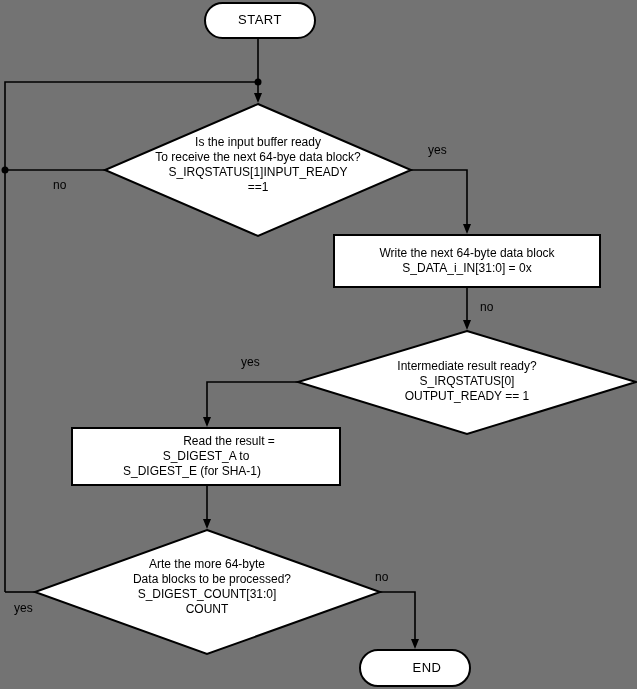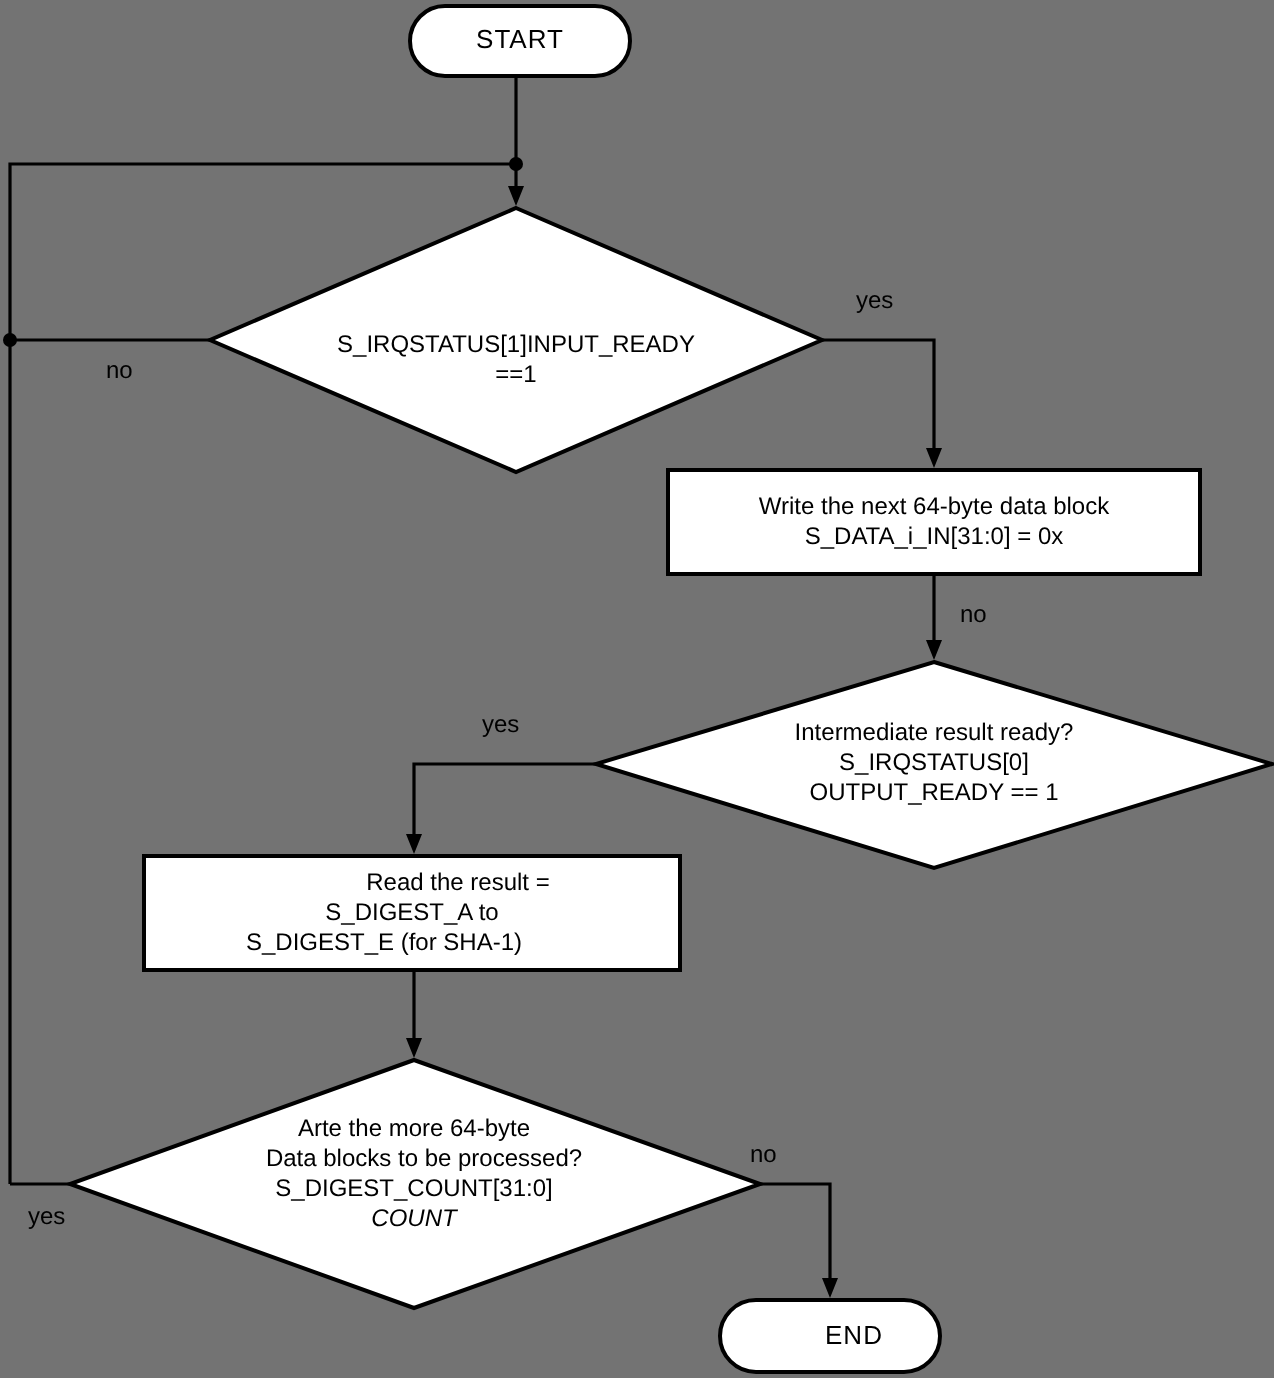--- a/index.html
+++ b/index.html
@@ -94,38 +94,40 @@
 
     <path d="M207,485 L207,524" fill="none" stroke="#000000" stroke-width="1.6" marker-end="url(#arrow)"></path>
 
     <path d="M35,592 L5,592" fill="none" stroke="#000000" stroke-width="1.6"></path>
 
     <path d="M380,592 L415,592 L415,644" fill="none" stroke="#000000" stroke-width="1.6" marker-end="url(#arrow)"></path>
   </svg>
 
   <div class="node-text terminal-text" style="left:205px; top:12px; width:110px;">START</div>
 
+  <div class="node-text" style="left:108px; top:135px; width:300px;">Is the input buffer ready</div>
+  <div class="node-text" style="left:103px; top:150px; width:310px;">To receive the next 64-bye data block?</div>
   <div class="node-text" style="left:108px; top:165px; width:300px;">S_IRQSTATUS[1]INPUT_READY</div>
   <div class="node-text" style="left:108px; top:180px; width:300px;">==1</div>
 
   <div class="node-text" style="left:334px; top:246px; width:266px;">Write the next 64-byte data block</div>
   <div class="node-text" style="left:334px; top:261px; width:266px;">S_DATA_i_IN[31:0] = 0x</div>
 
   <div class="node-text" style="left:337px; top:359px; width:260px;">Intermediate result ready?</div>
   <div class="node-text" style="left:337px; top:374px; width:260px;">S_IRQSTATUS[0]</div>
   <div class="node-text" style="left:337px; top:389px; width:260px;">OUTPUT_READY == 1</div>
 
   <div class="node-text" style="left:72px; top:434px; width:268px;padding-left:23px;">Read the result =</div>
   <div class="node-text" style="left:72px; top:449px; width:268px;">S_DIGEST_A to</div>
   <div class="node-text" style="left:72px; top:464px; width:240px;">S_DIGEST_E (for SHA-1)</div>
 
   <div class="node-text" style="left:57px; top:557px; width:300px;">Arte the more 64-byte</div>
   <div class="node-text" style="left:62px; top:572px; width:300px;">Data blocks to be processed?</div>
   <div class="node-text" style="left:57px; top:587px; width:300px;">S_DIGEST_COUNT[31:0]</div>
-  <div class="node-text" style="left:57px; top:602px; width:300px;font-style:italic;">COUNT</div>
+  <div class="node-text" style="left:57px; top:602px; width:300px;">COUNT</div>
 
   <div class="node-text terminal-text" style="left:360px; top:660px; width:134px;">END</div>
 
   <div class="edge-label" style="left:428px; top:143px;">yes</div>
 
   <div class="edge-label" style="left:53px; top:178px;">no</div>
 
   <div class="edge-label" style="left:480px; top:300px;">no</div>
 
   <div class="edge-label" style="left:241px; top:355px;">yes</div>

